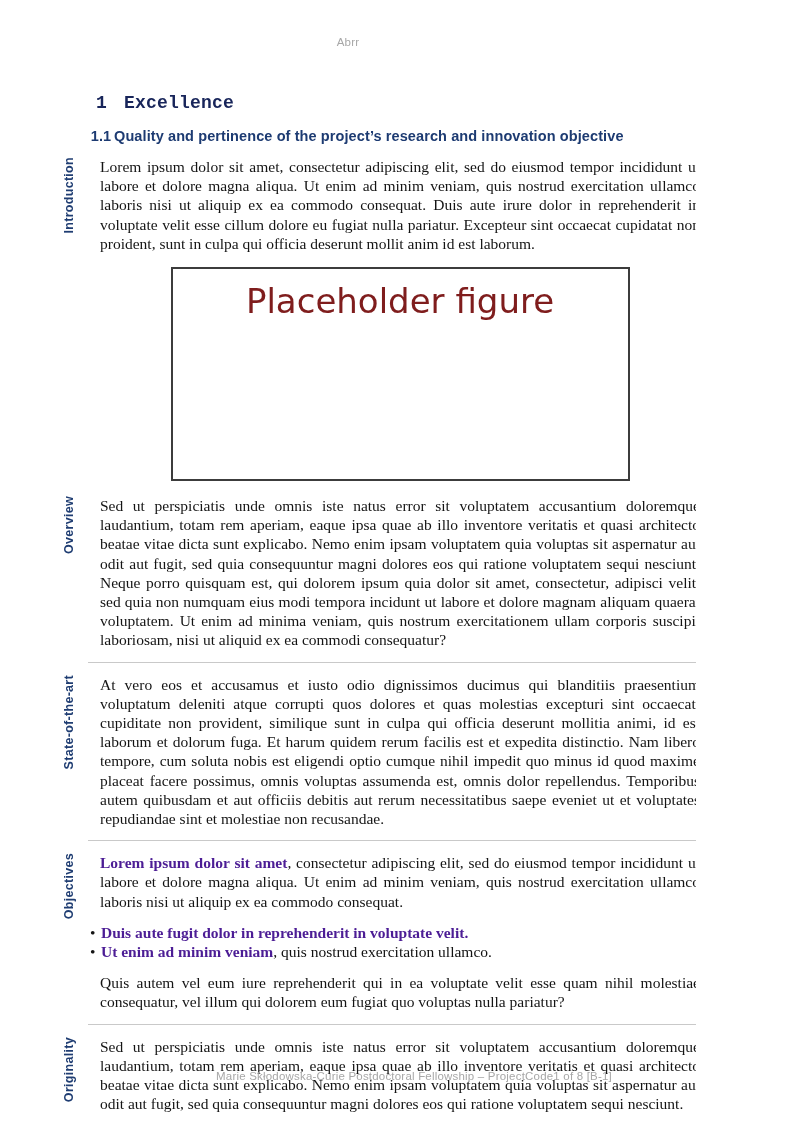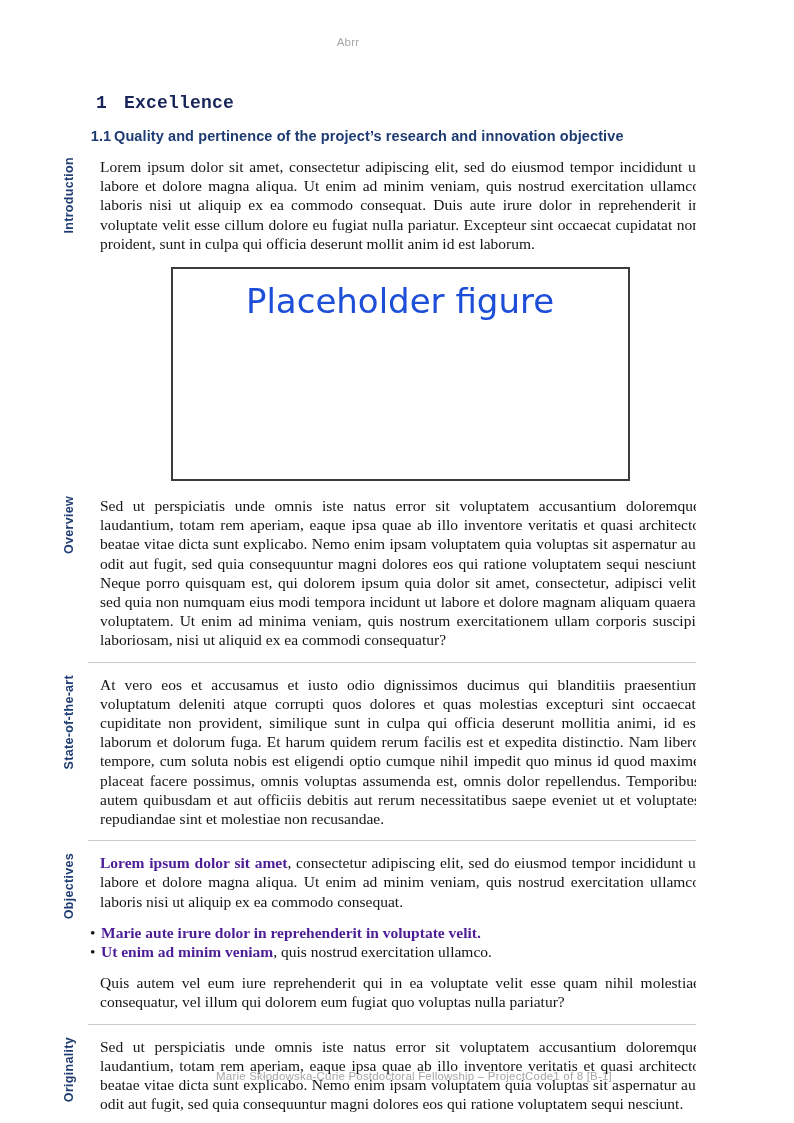--- a/index.html
+++ b/index.html
@@ -53,21 +53,21 @@
   .figure-wrap { margin-top: 14px; text-align: center; }
   .figure-box {
     display: inline-block; box-sizing: border-box;
     width: 459px; height: 214px;
     border: 2px solid #3c3c3c; background: #ffffff;
     text-align: center;
   }
   .figure-box .ph-text {
     display: inline-block; margin-top: 12px;
     font-family: "DejaVu Sans", sans-serif;
-    font-size: 34px; color: #1d4ed8;
+    font-size: 34px; color: #7f1d1d;
   }
   .mt-overview { margin-top: 15px; }
   hr.rule {
     border: none; border-top: 1px solid #c9c9c9;
     margin: 5px 0 5px 0;
     width: 652px;
   }
   .bullet {
     position: relative; padding-left: 13px;
     font-size: 15.5px; line-height: 19.2px; text-align: justify;
@@ -125,21 +125,21 @@
       <p class="body">At vero eos et accusamus et iusto odio dignissimos ducimus qui blanditiis praesentium voluptatum deleniti atque corrupti quos dolores et quas molestias excepturi sint occaecati cupiditate non provident, similique sunt in culpa qui officia deserunt mollitia animi, id est laborum et dolorum fuga. Et harum quidem rerum facilis est et expedita distinctio. Nam libero tempore, cum soluta nobis est eligendi optio cumque nihil impedit quo minus id quod maxime placeat facere possimus, omnis voluptas assumenda est, omnis dolor repellendus. Temporibus autem quibusdam et aut officiis debitis aut rerum necessitatibus saepe eveniet ut et voluptates repudiandae sint et molestiae non recusandae.</p>
     </section>
 
     <hr class="rule">
 
     <section class="row">
       <span class="side-label">Objectives</span>
       <p class="body"><b class="lead">Lorem ipsum dolor sit amet</b><span>, consectetur adipiscing elit, sed do eiusmod tempor incididunt ut labore et dolore magna aliqua. Ut enim ad minim veniam, quis nostrud exercitation ullamco laboris nisi ut aliquip ex ea commodo consequat.</span></p>
       <div class="bullet">
         <span class="dot">•</span>
-        <b class="lead">Marie aute irure dolor in reprehenderit in voluptate velit.</b><span></span>
+        <b class="lead">Duis aute fugit dolor in reprehenderit in voluptate velit.</b><span></span>
         <span class="margin-note">obj 8</span>
       </div>
       <div class="bullet">
         <span class="dot">•</span>
         <b class="lead">Ut enim ad minim veniam</b><span>, quis nostrud exercitation ullamco.</span>
         <span class="margin-note">obj 2</span>
       </div>
       <p class="body">Quis autem vel eum iure reprehenderit qui in ea voluptate velit esse quam nihil molestiae consequatur, vel illum qui dolorem eum fugiat quo voluptas nulla pariatur?</p>
     </section>
 

